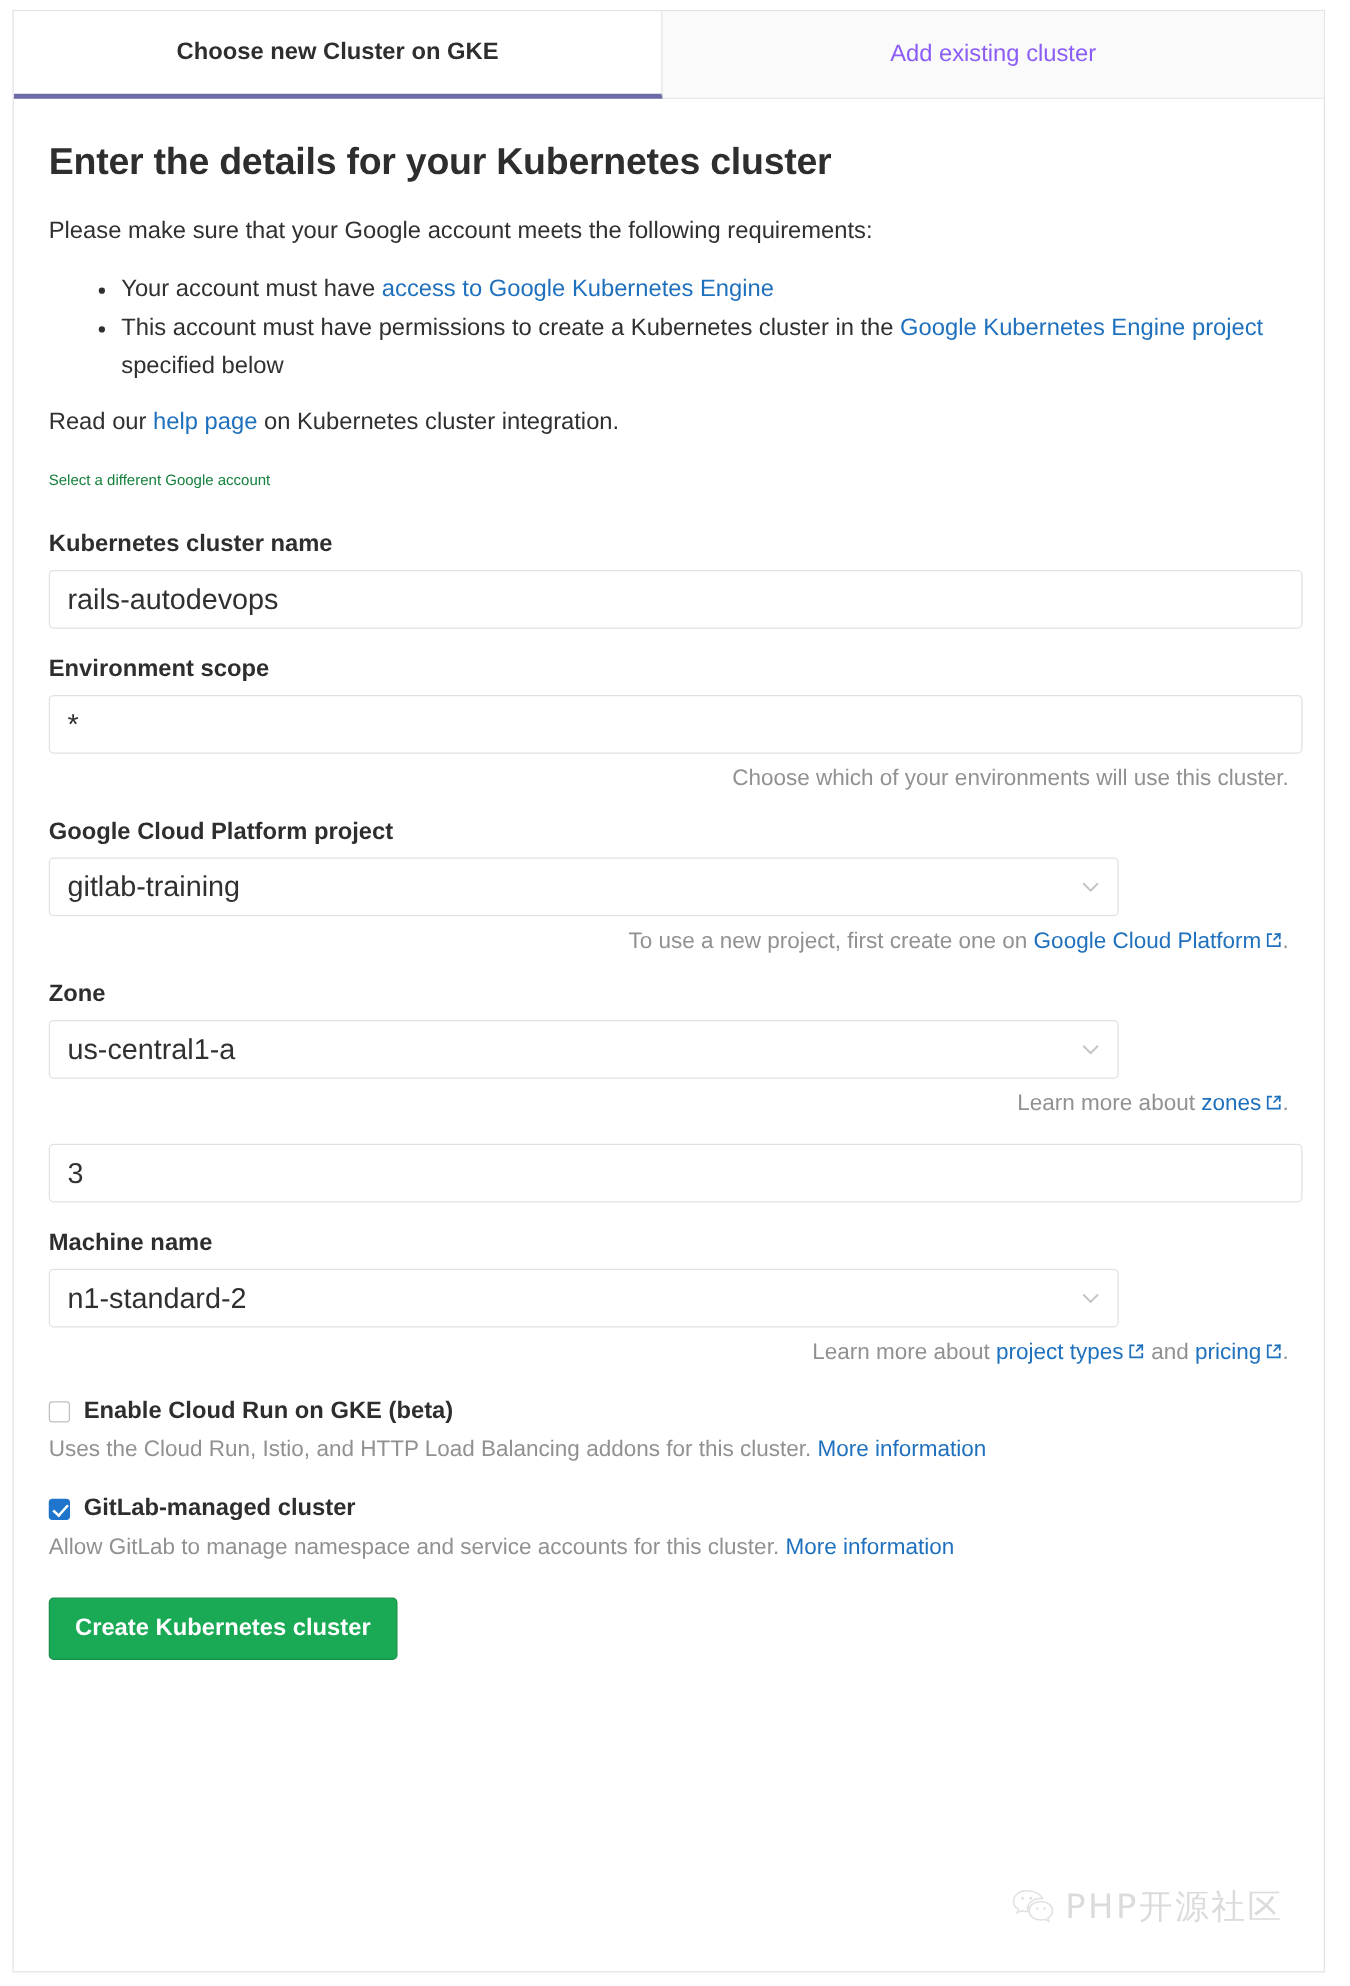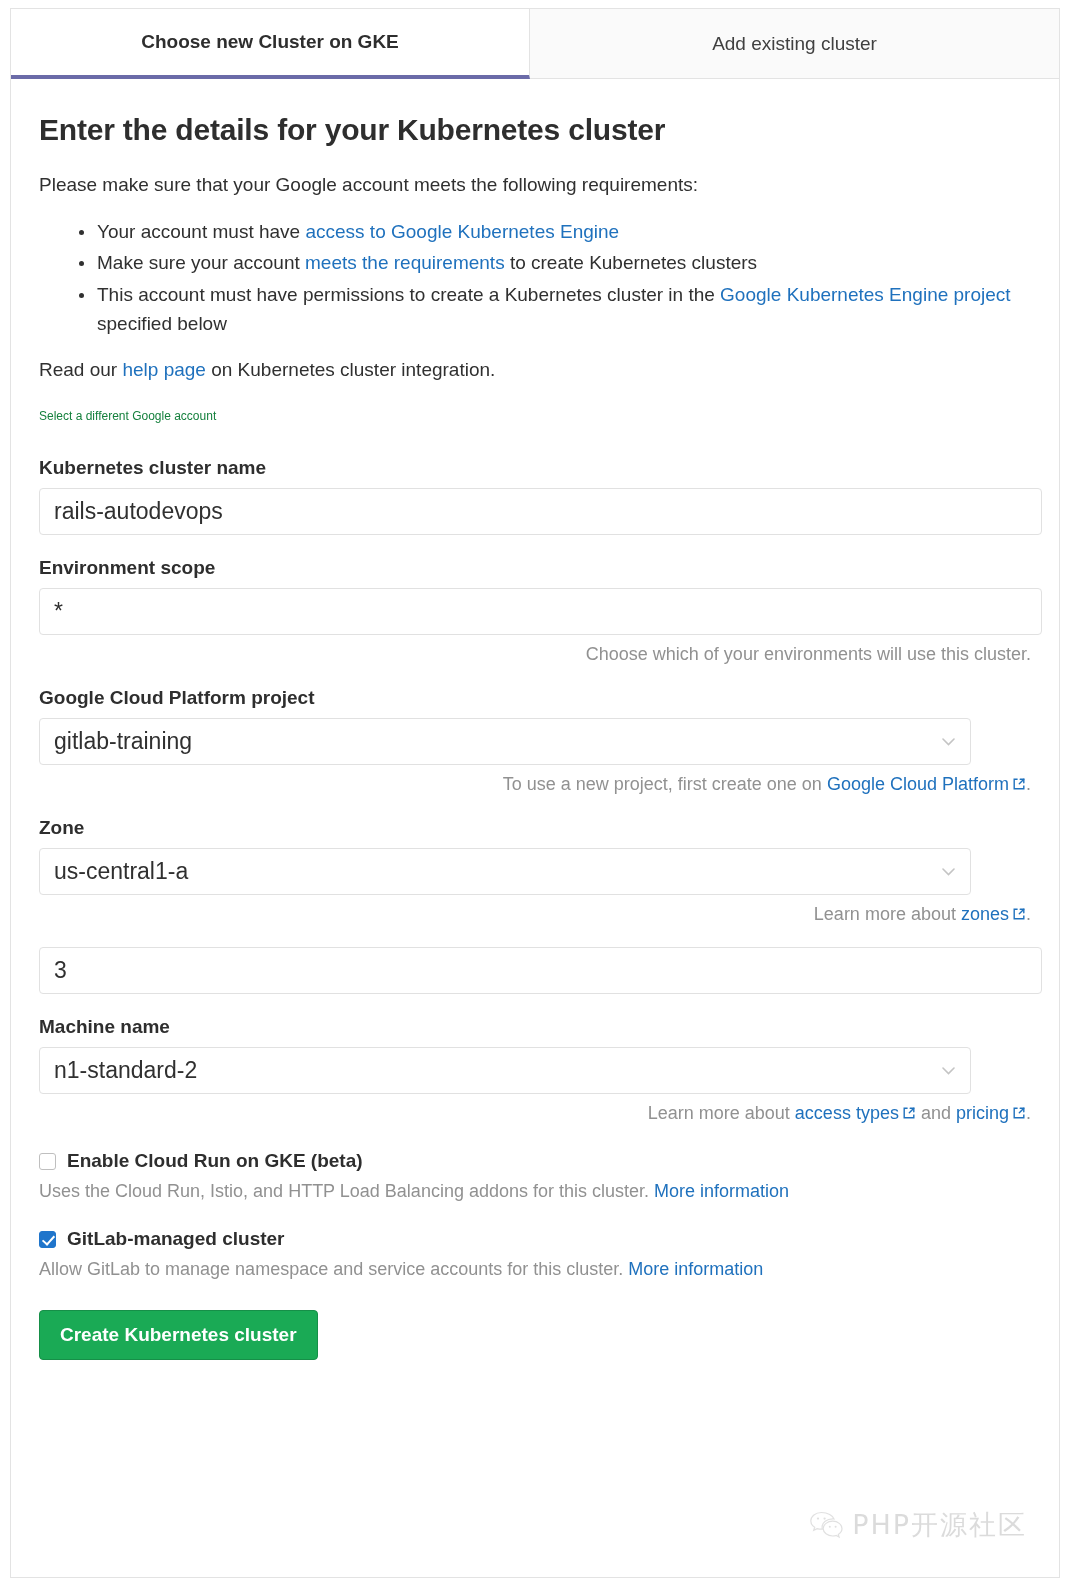--- a/index.html
+++ b/index.html
@@ -33,21 +33,21 @@
     background: #fafafa;
     border-bottom: 1px solid #e3e3e3;
     position: relative;
   }
   .tab {
     flex: 0 0 519px;
     display: flex;
     align-items: center;
     justify-content: center;
     font-size: 19px;
-    color: #404040;
+    color: #8b5cf6;
     background: #fafafa;
     border-right: 1px solid #e3e3e3;
     cursor: pointer;
     position: relative;
   }
   .tab.active {
     background: #ffffff;
     color: #2e2e2e;
     font-weight: bold;
     border-bottom: 4px solid #6b6ba8;
@@ -145,21 +145,21 @@
     font-family: "Liberation Sans", sans-serif;
     font-size: 23px;
     color: #303030;
     padding: 0 14px;
     outline: none;
   }
   .inp::placeholder { color: #adadad; }
 
   .select-wrap {
     position: relative;
-    width: 932px;
+    width: 856px;
   }
   .select-wrap .inp { width: 100%; padding-right: 46px; }
   .chev {
     position: absolute;
     right: 16px;
     top: 50%;
     margin-top: -4px;
     width: 13px; height: 8px;
     pointer-events: none;
   }
@@ -271,21 +271,20 @@
   </div>
 
   <div class="content">
 
     <h1 class="page-title">Enter the details for your Kubernetes cluster</h1>
 
     <p class="intro">Please make sure that your Google account meets the following requirements:</p>
 
     <ul class="reqs">
       <li><span>Your account must have </span><a class="lnk">access to Google Kubernetes Engine</a><span></span></li>
-      <li><span>Make sure your account </span><a class="lnk">meets the requirements</a><span> to create Kubernetes clusters</span></li>
       <li><span>This account must have permissions to create a Kubernetes cluster in the </span><a class="lnk">Google Kubernetes Engine project</a><span> specified below</span></li>
     </ul>
 
     <p class="readour"><span>Read our </span><a class="lnk">help page</a><span> on Kubernetes cluster integration.</span></p>
 
     <a class="diff-account">Select a different Google account</a>
 
     
     <div class="field">
       <label class="flabel">Kubernetes cluster name</label>
@@ -344,21 +343,21 @@
     <div class="field tight">
       <label class="flabel">Machine name</label>
       <div class="select-wrap">
         <input class="inp" type="text" readonly="" value="n1-standard-2" style="">
         <span class="chev">
           <svg viewBox="0 0 13 8" width="13" height="8">
               <path d="M1 1 L6.5 6.5 L12 1" fill="none" stroke="#c4c4c4" stroke-width="1.6" stroke-linecap="round"></path>
             </svg>
         </span>
       </div>
-      <p class="hint"><span>Learn more about </span><a class="lnk">access types</a><span class="extlink"><svg viewBox="0 0 14 14" width="14" height="14">
+      <p class="hint"><span>Learn more about </span><a class="lnk">project types</a><span class="extlink"><svg viewBox="0 0 14 14" width="14" height="14">
               <path d="M5.6 2.2 H2.2 V11.8 H11.8 V8.4" fill="none" stroke="#1f71bd" stroke-width="1.4"></path>
               <path d="M8.2 2.2 H11.8 V5.8" fill="none" stroke="#1f71bd" stroke-width="1.4" stroke-linecap="round"></path>
               <path d="M11.8 2.2 L7.3 6.7" fill="none" stroke="#1f71bd" stroke-width="1.4" stroke-linecap="round"></path>
             </svg></span><span> and </span><a class="lnk">pricing</a><span class="extlink"><svg viewBox="0 0 14 14" width="14" height="14">
               <path d="M5.6 2.2 H2.2 V11.8 H11.8 V8.4" fill="none" stroke="#1f71bd" stroke-width="1.4"></path>
               <path d="M8.2 2.2 H11.8 V5.8" fill="none" stroke="#1f71bd" stroke-width="1.4" stroke-linecap="round"></path>
               <path d="M11.8 2.2 L7.3 6.7" fill="none" stroke="#1f71bd" stroke-width="1.4" stroke-linecap="round"></path>
             </svg></span><span>.</span></p>
     </div>
 

